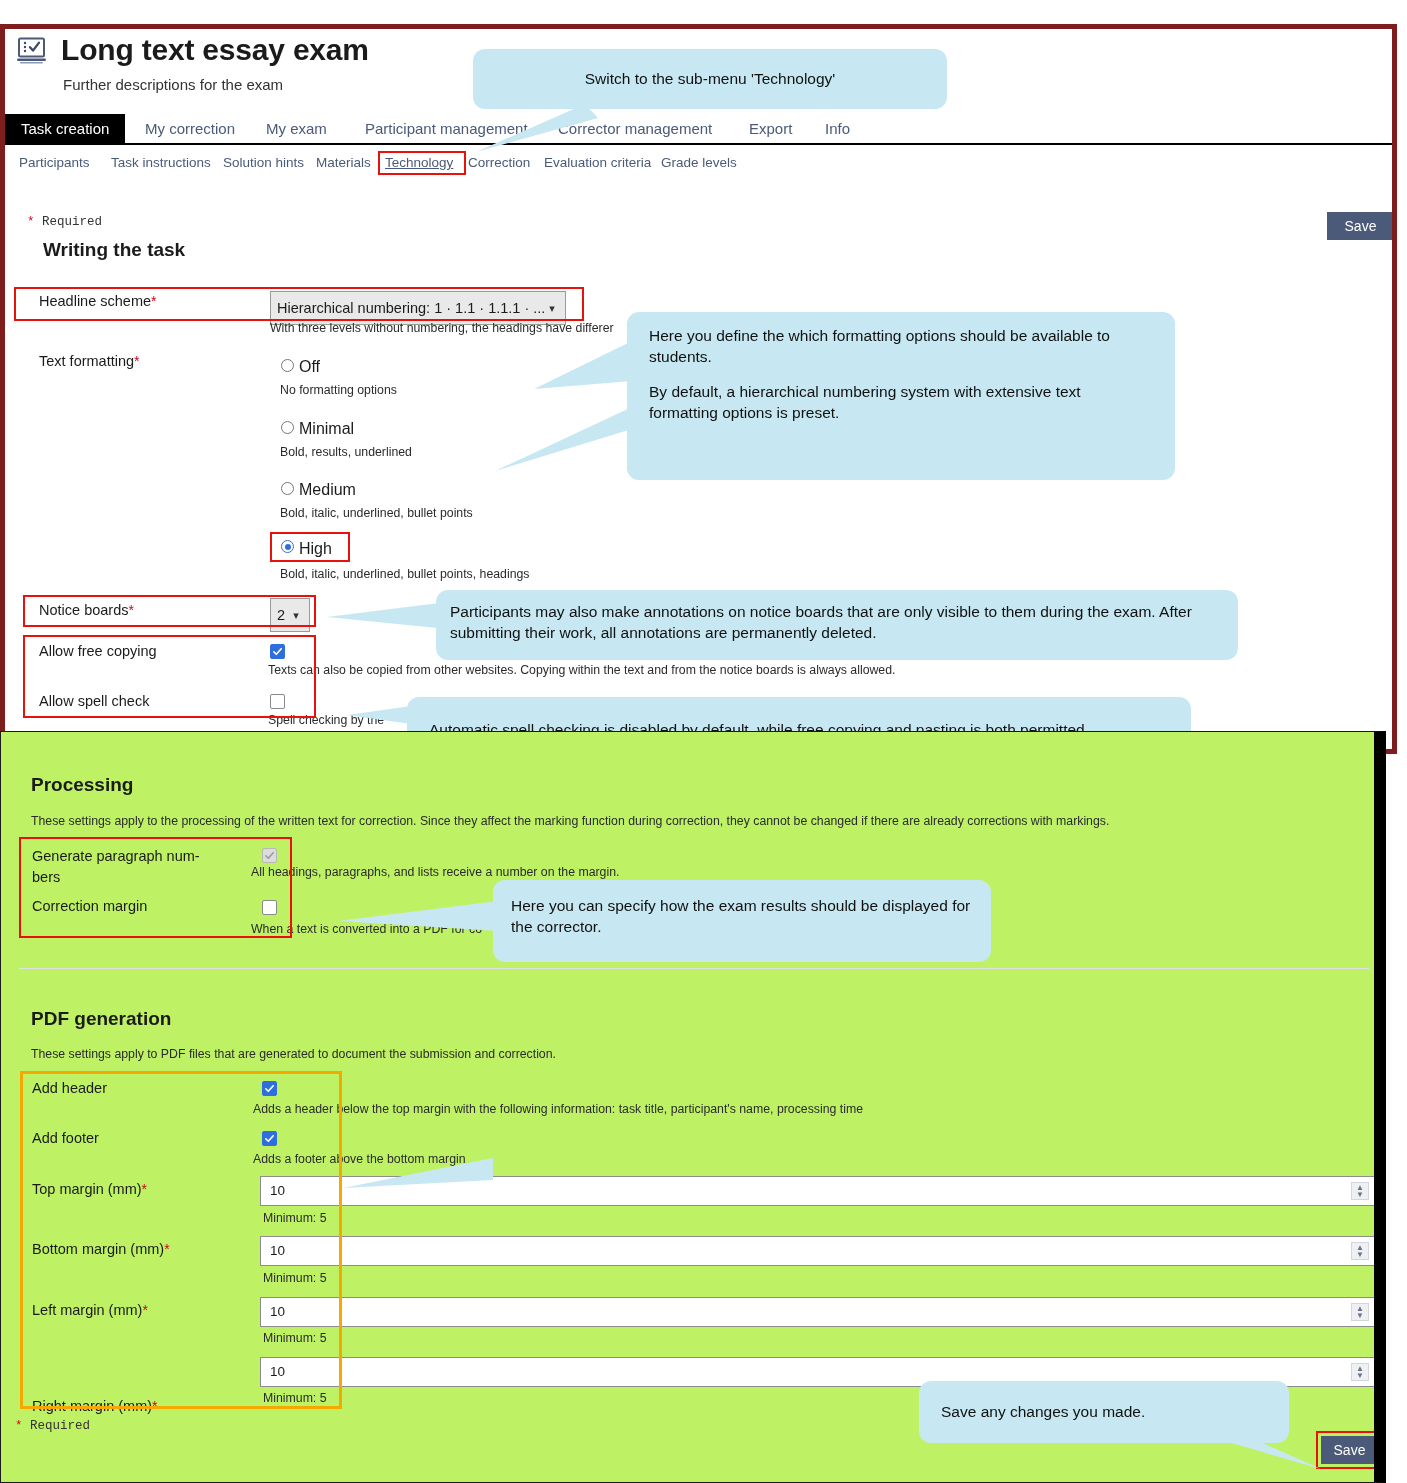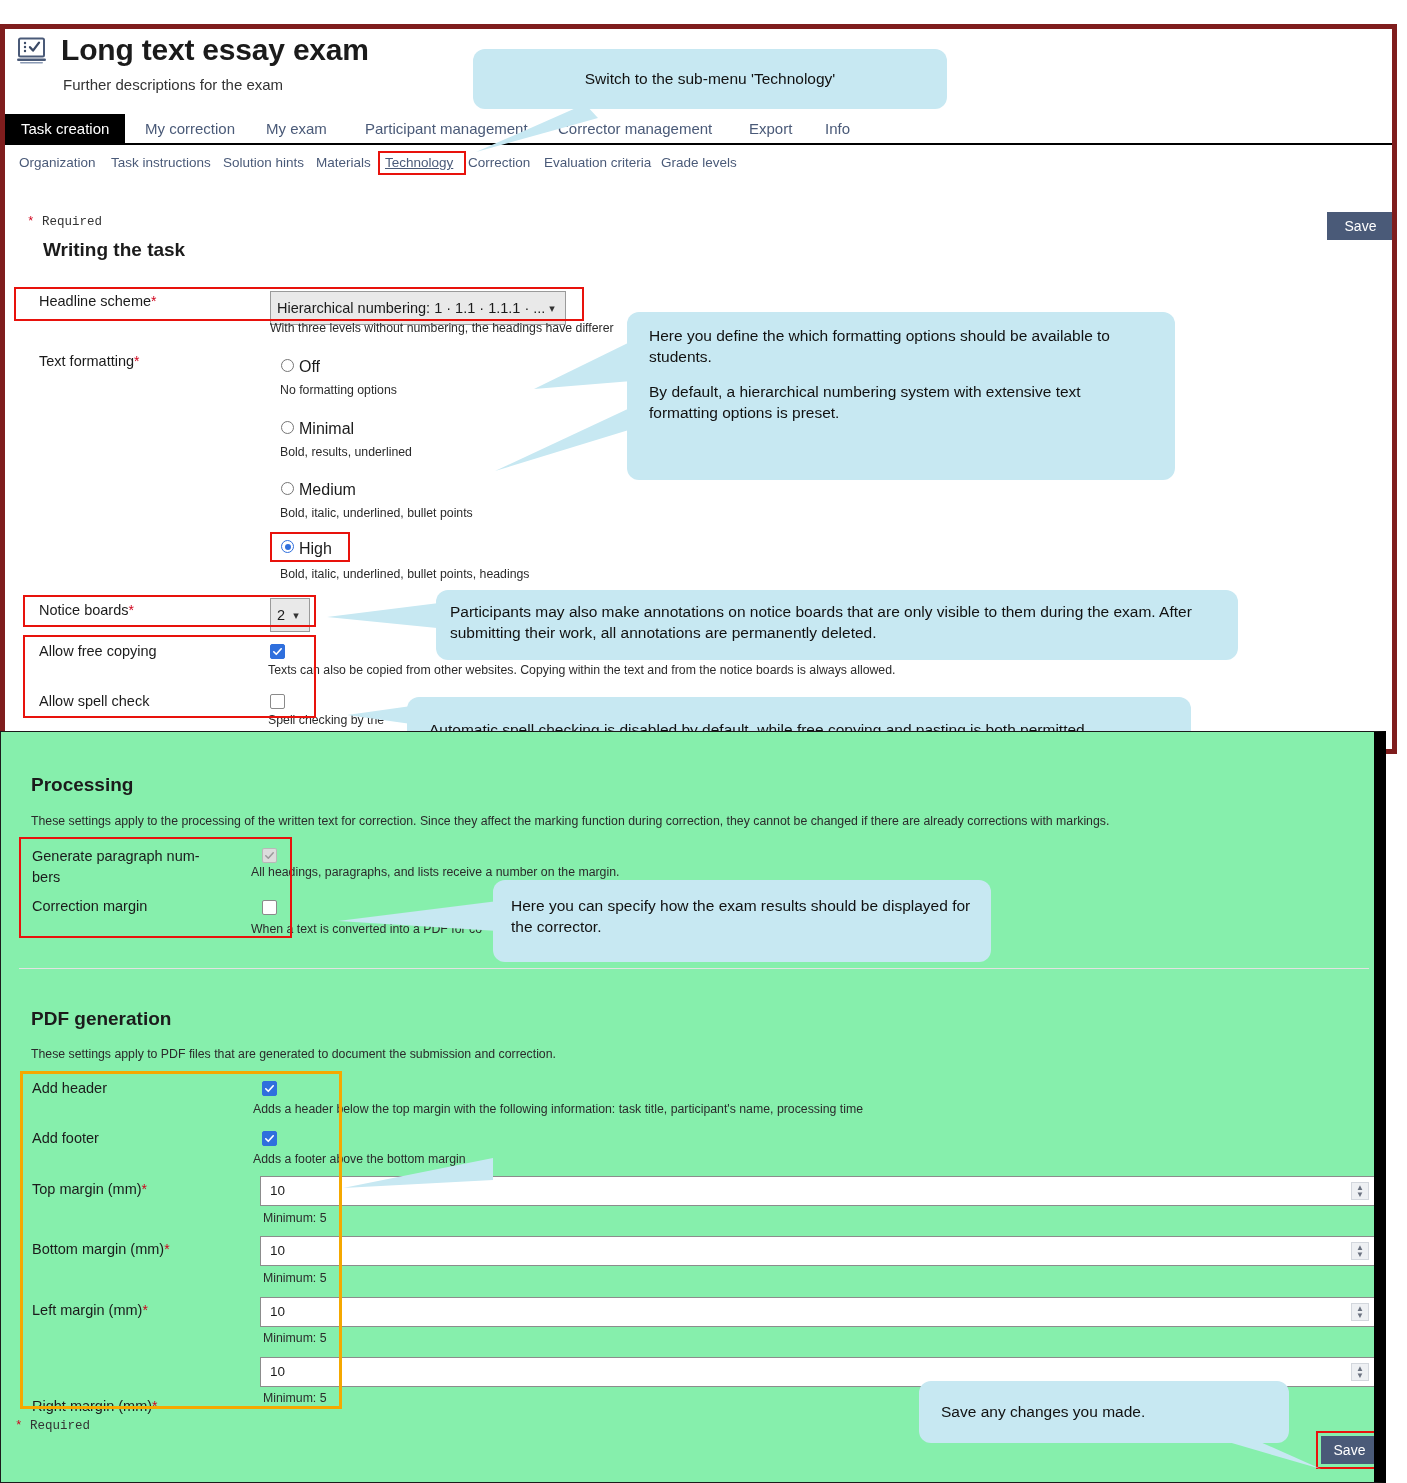--- a/index.html
+++ b/index.html
@@ -6,21 +6,21 @@
   body{
     width:1407px;height:1483px;
     background:#ffffff;
     font-family:"Liberation Sans", sans-serif;
     color:#1b1b1b;
     position:relative;
     overflow:hidden;
   }
   
   #shot-top{position:absolute;left:0;top:0;width:1397px;height:730px;border:5px solid #7f1d1d;box-sizing:border-box;background:#fff;overflow:hidden;margin-top:24px;}
-  #shot-bottom{position:absolute;left:0;top:731px;width:1386px;height:752px;border:1px solid #1b1b1b;border-right:12px solid #000;box-sizing:border-box;background:#86efac;overflow:hidden;}
+  #shot-bottom{position:absolute;left:0;top:731px;width:1386px;height:752px;border:1px solid #1b1b1b;border-right:12px solid #000;box-sizing:border-box;background:#bef264;overflow:hidden;}
 
   
   .hdr{position:absolute;left:0;top:0;width:100%;}
   .exam-icon{position:absolute;left:11px;top:8px;width:32px;height:28px;}
   .page-title{position:absolute;left:56px;top:4px;font-size:30px;font-weight:bold;letter-spacing:-.2px;color:#1b1b1b;}
   .page-sub{position:absolute;left:58px;top:47px;font-size:15px;color:#333;}
 
   
   .tabbar{position:absolute;left:0;top:85px;width:1395px;height:29px;border-bottom:2px solid #000;}
   .tab{position:absolute;top:0;height:29px;line-height:29px;font-size:15px;color:#4a5a78;white-space:nowrap;padding:0 0;}
@@ -105,21 +105,21 @@
     <div class="tab active" style="left:0;">Task creation</div>
     <div class="tab" style="left:140px;">My correction</div>
     <div class="tab" style="left:261px;">My exam</div>
     <div class="tab" style="left:360px;">Participant management</div>
     <div class="tab" style="left:553px;">Corrector management</div>
     <div class="tab" style="left:744px;">Export</div>
     <div class="tab" style="left:820px;">Info</div>
   </div>
 
   <div class="subtabbar">
-    <div class="subtab" style="left:14px;">Organization</div>
+    <div class="subtab" style="left:14px;">Participants</div>
     <div class="subtab" style="left:106px;">Task instructions</div>
     <div class="subtab" style="left:218px;">Solution hints</div>
     <div class="subtab" style="left:311px;">Materials</div>
     <div class="subtab current" style="left:380px;">Technology</div>
     <div class="subtab" style="left:463px;">Correction</div>
     <div class="subtab" style="left:539px;">Evaluation criteria</div>
     <div class="subtab" style="left:656px;">Grade levels</div>
   </div>
   <div class="subtab-hl"></div>
 

